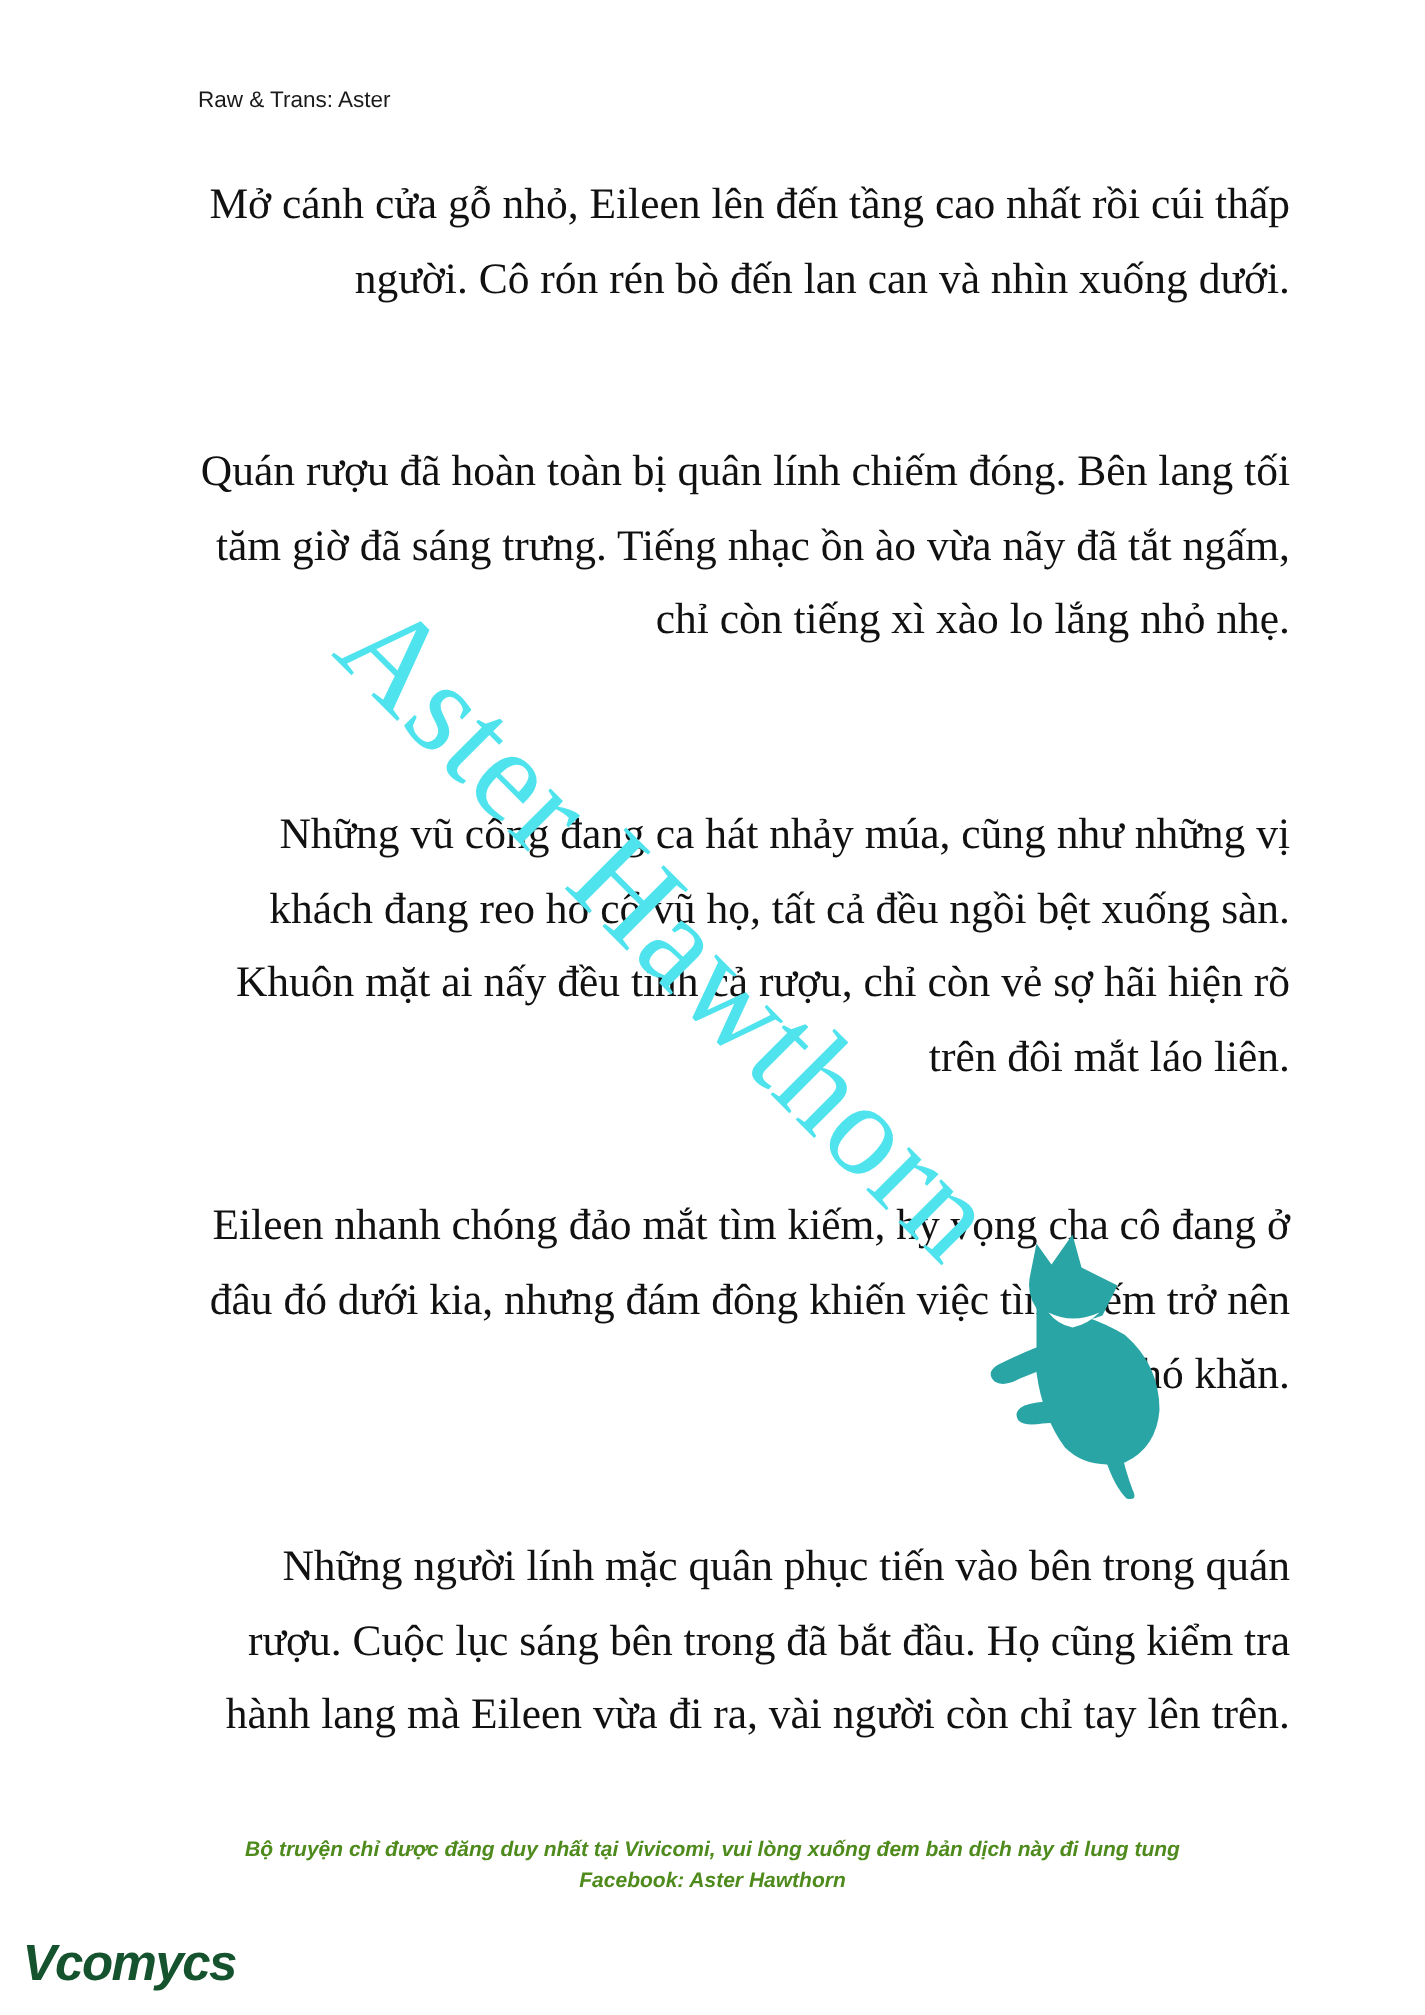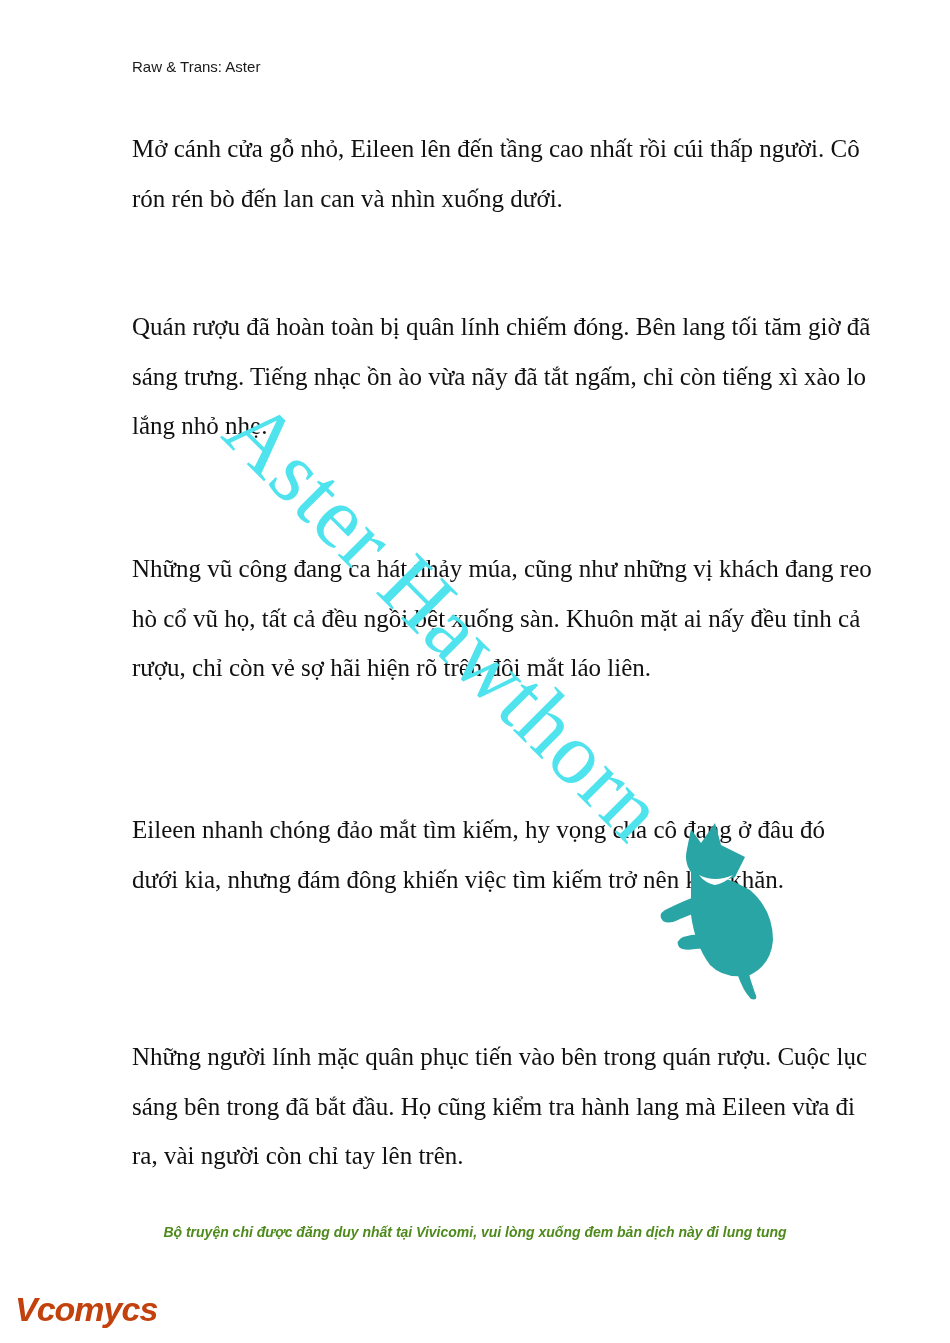--- a/index.html
+++ b/index.html
@@ -6,22 +6,22 @@
     body {
       width: 950px; height: 1343px; background: #ffffff;
       position: relative; overflow: hidden;
     }
     .header {
       position: absolute; left: 132px; top: 58px;
       font-family: "Liberation Sans", sans-serif; font-size: 15px; color: #1a1a1a;
     }
     .para {
       position: absolute; left: 116px; width: 740px;
-      font-family: "Liberation Serif", serif; font-size: 25px;
-      line-height: 49.5px; color: #111111; margin: 16px;
+      font-family: "Liberation Serif", serif; font-size: 29px;
+      line-height: 49.5px; color: #111111; margin: 4px; text-align: right;
     }
     .watermark {
       position: absolute; left: 95px; top: 570px;
       font-family: "Liberation Serif", serif; font-size: 88px;
       color: #4fe3ee; white-space: nowrap;
       transform: rotate(45deg); transform-origin: 0 0;
       transform-origin: center center;
       width: 700px; text-align: center; letter-spacing: 1px;
       pointer-events: none;
     }
@@ -29,21 +29,21 @@
       position: absolute; left: 655px; top: 815px; width: 125px; height: 185px;
     }
     .footer {
       position: absolute; left: 0; top: 1222px; width: 950px; text-align: center;
       font-family: "Liberation Sans", sans-serif; font-style: italic; font-weight: bold;
       font-size: 14px; line-height: 21px; color: #4e8a1c;
     }
     .logo {
       position: absolute; left: 15px; top: 1290px;
       font-family: "Liberation Sans", sans-serif; font-style: italic; font-weight: bold;
-      font-size: 34px; color: #c2410c; letter-spacing: -1px;
+      font-size: 34px; color: #14532d; letter-spacing: -1px;
     }
   </style>
 </head>
 <body>
 
 <div class="header">Raw &amp; Trans: Aster</div>
 
 <p class="para" style="top:108px">Mở cánh cửa gỗ nhỏ, Eileen lên đến tầng cao nhất rồi cúi thấp người. Cô rón rén bò đến lan can và nhìn xuống dưới.</p>
 <p class="para" style="top:286px">Quán rượu đã hoàn toàn bị quân lính chiếm đóng. Bên lang tối tăm giờ đã sáng trưng. Tiếng nhạc ồn ào vừa nãy đã tắt ngấm, chỉ còn tiếng xì xào lo lắng nhỏ nhẹ.</p>
 <p class="para" style="top:528px">Những vũ công đang ca hát nhảy múa, cũng như những vị khách đang reo hò cổ vũ họ, tất cả đều ngồi bệt xuống sàn. Khuôn mặt ai nấy đều tỉnh cả rượu, chỉ còn vẻ sợ hãi hiện rõ trên đôi mắt láo liên.</p>
@@ -63,15 +63,16 @@
 
     <path d="M55 120 Q40 118 28 122 Q20 126 24 132 Q28 136 40 134 L70 132 Z"></path>
 
     <path d="M92 150 Q95 165 100 178 Q104 186 96 184 Q88 176 82 158 Z"></path>
   </g>
   <path d="M44 60 Q60 68 78 60 Q70 68 60 70 Q50 68 44 60 Z" fill="#ffffff"></path>
 </svg>
 
 <div class="footer">
   <div>Bộ truyện chỉ được đăng duy nhất tại Vivicomi, vui lòng xuống đem bản dịch này đi lung tung</div>
+  <div>Facebook: Aster Hawthorn</div>
 </div>
 
 <div class="logo">Vcomycs</div>
 
 </body></html>

